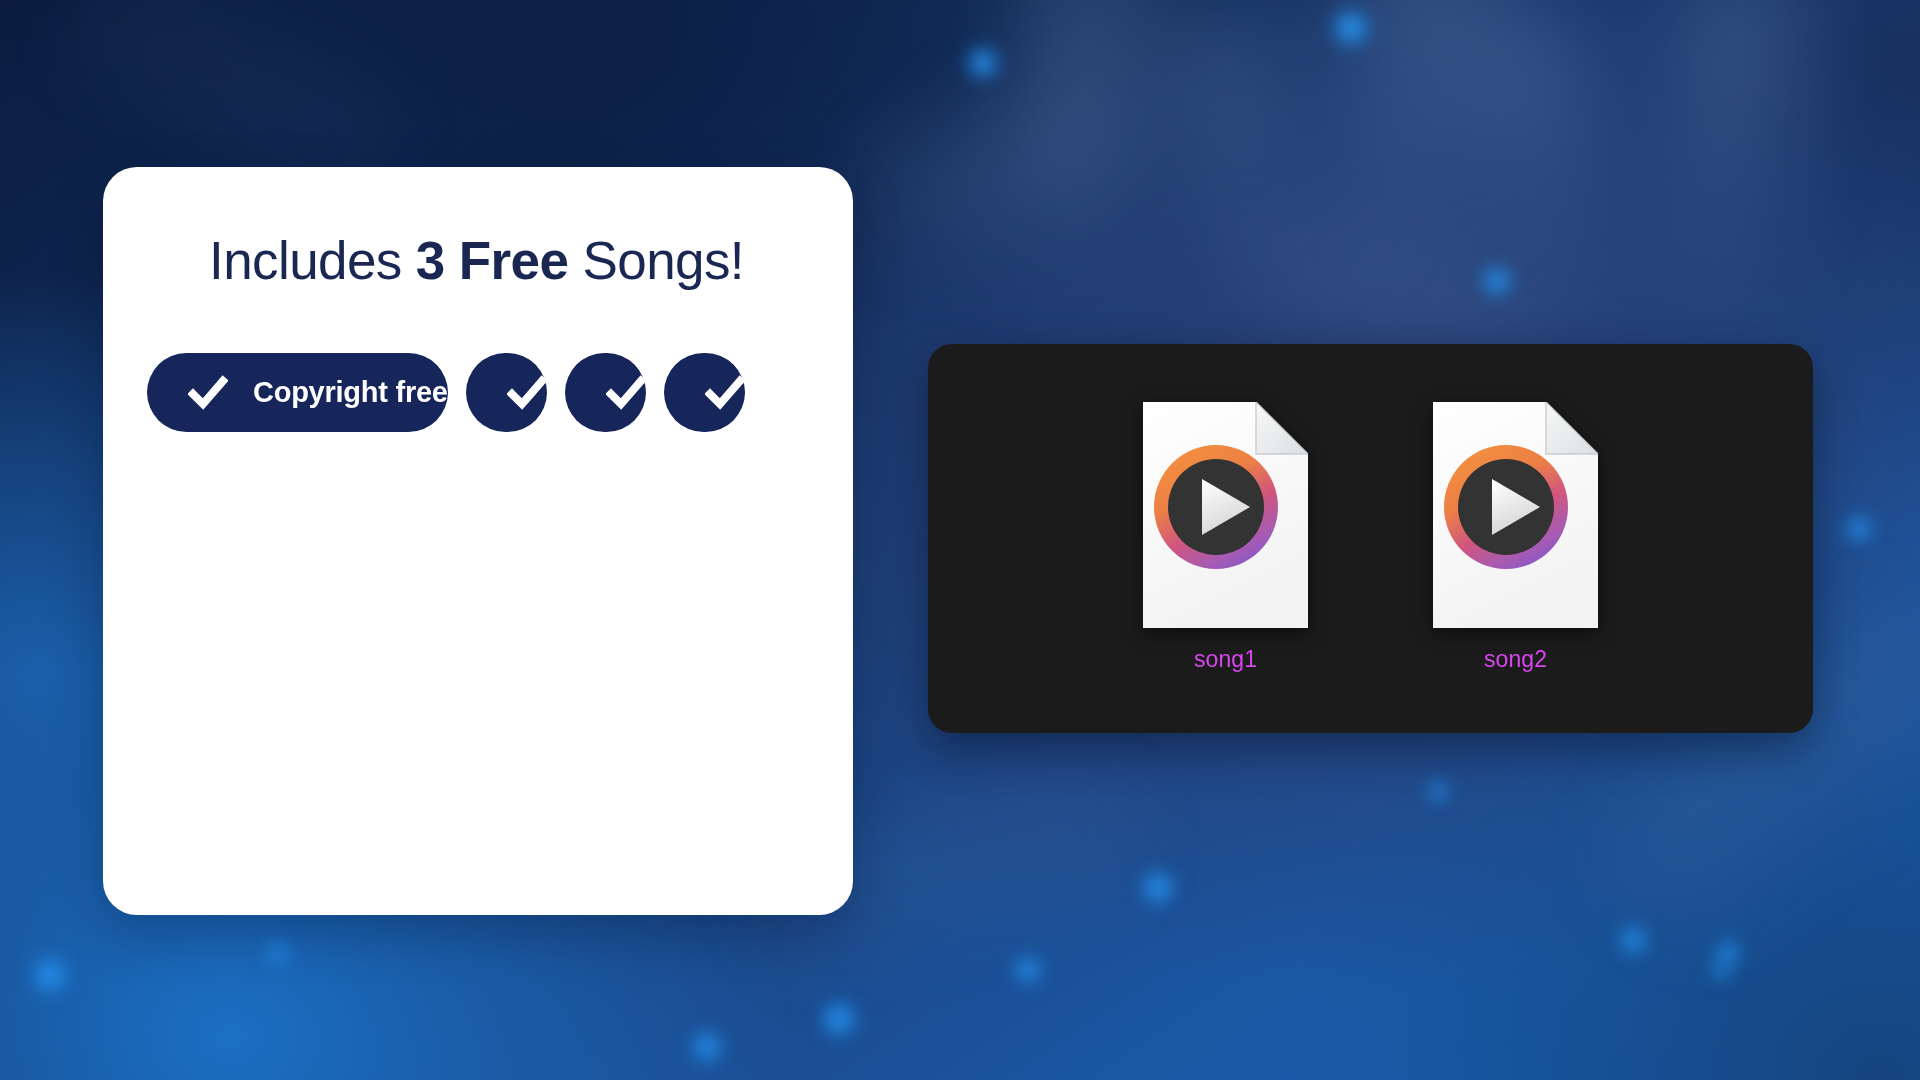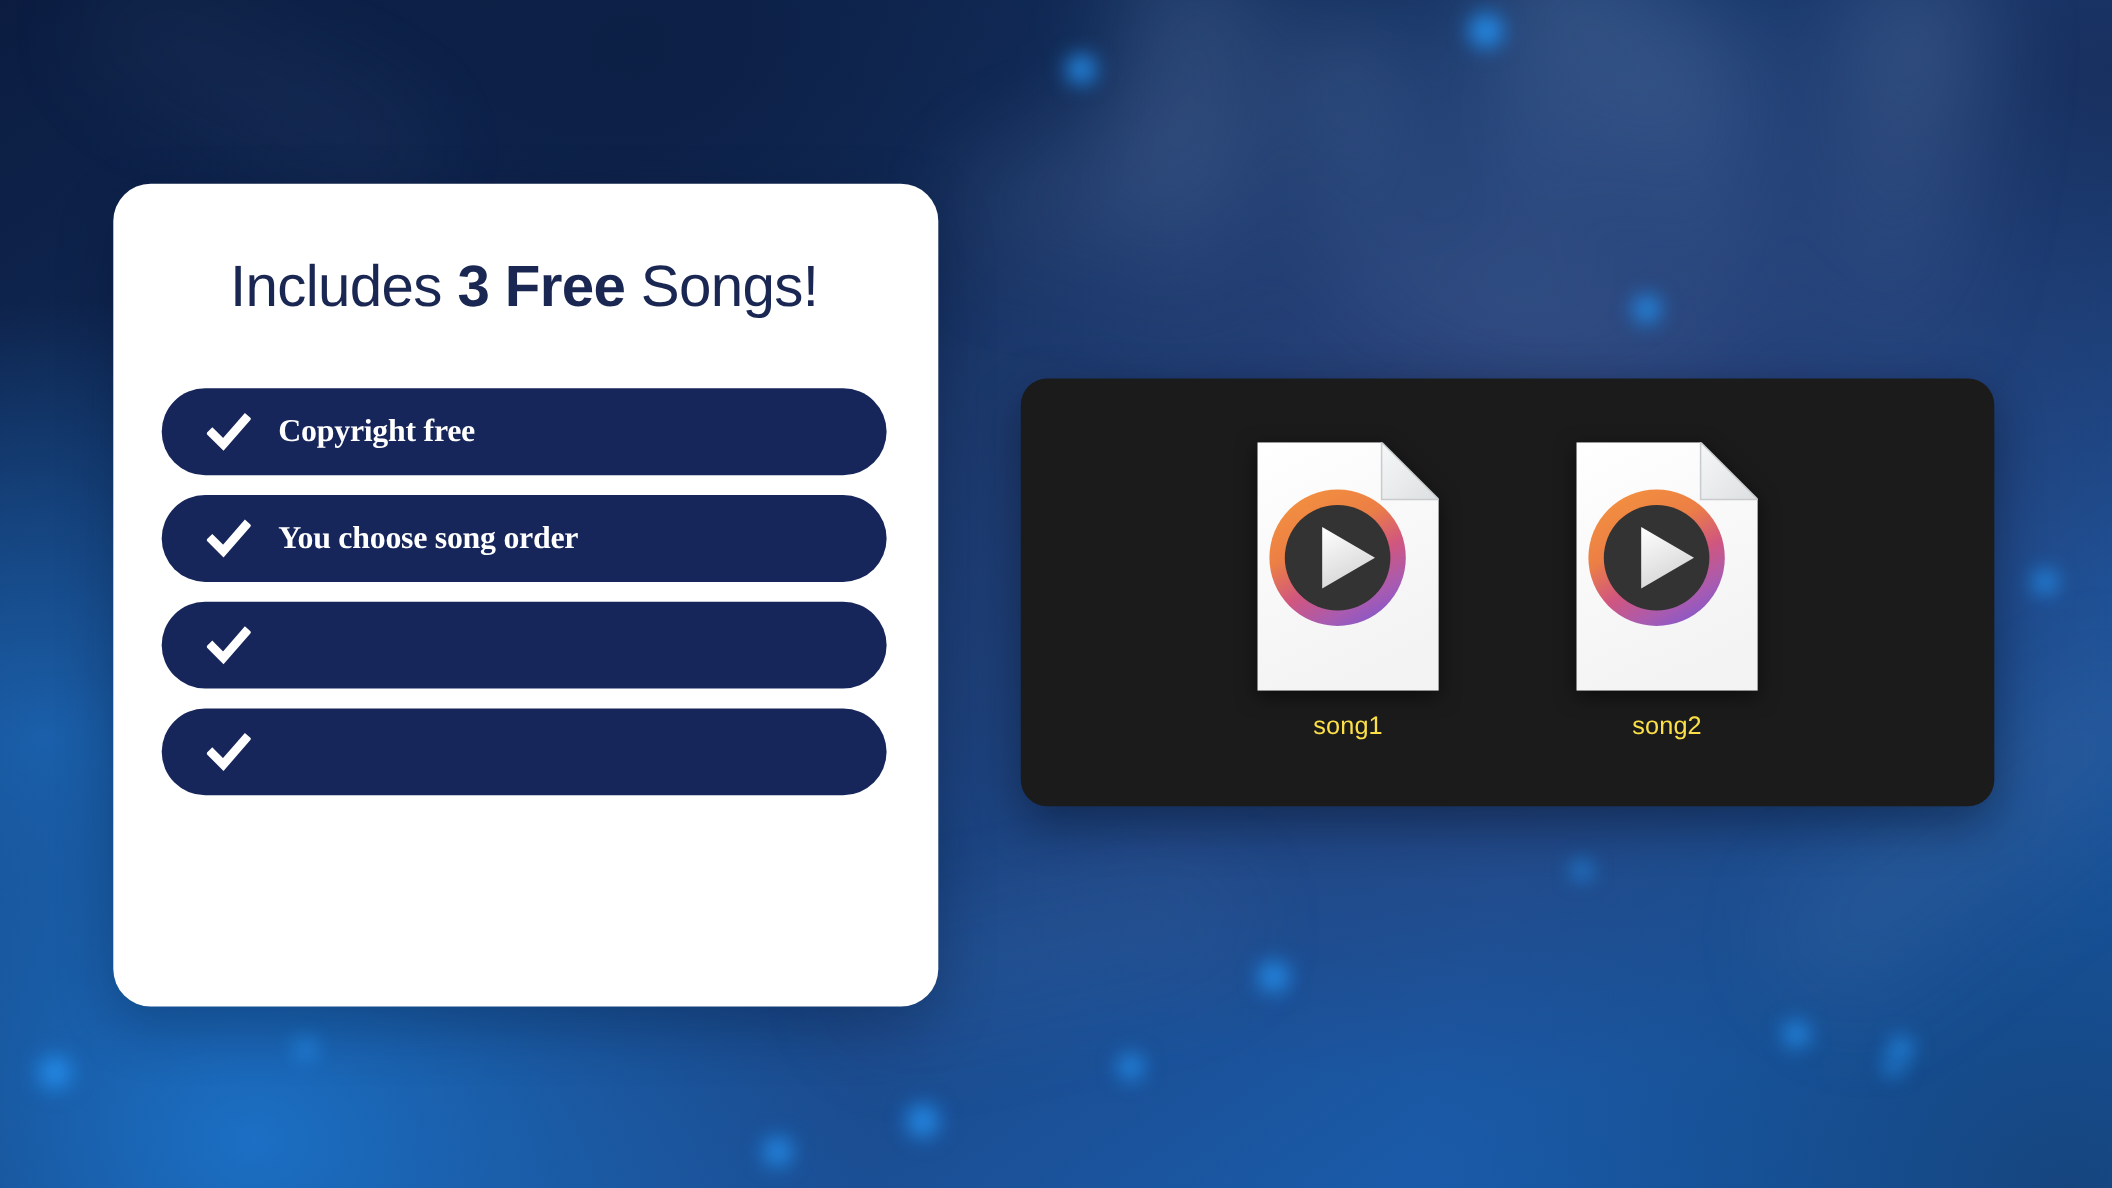--- a/index.html
+++ b/index.html
@@ -63,21 +63,21 @@
     letter-spacing:-.6px;
     font-weight:400;
     white-space:nowrap;
     margin-top:14px;
   }
   #card-heading b { font-weight:700; }
 
   #benefit-list {
     list-style:none;
     margin-top:64px;
-    display:flex; flex-direction:column; gap:18px;font-family:Liberation Serif, serif;
+    display:flex; flex-direction:row; gap:18px;
   }
 
   .benefit-pill {
     height:79px;
     background:#16255a;
     border-radius:40px;
     display:flex; align-items:center;
     padding-left:41px;
     gap:25px;
   }
@@ -102,21 +102,21 @@
   }
 
   .file-item {
     width:170px;
     display:flex; flex-direction:column; align-items:center;
     margin-top:-2px;
   }
   .file-glyph { width:165px; height:226px; display:block; filter:drop-shadow(0 5px 9px rgba(0,0,0,.55)); }
   .file-label {
     margin-top:18px;
-    color:#fde047;
+    color:#d946ef;
     font-size:23px;
     font-weight:400;
     letter-spacing:.1px;
   }
 </style>
 </head>
 <body>
 
 <div id="stage">
 
@@ -160,21 +160,20 @@
         <svg class="check-icon" viewBox="0 0 40 40">
           <path d="M5 21 L15 31 L35 8" fill="none" stroke="#ffffff" stroke-width="8" stroke-linecap="square" stroke-linejoin="miter"></path>
         </svg>
         <span class="benefit-label">Copyright free</span>
       </li>
 
       <li class="benefit-pill">
         <svg class="check-icon" viewBox="0 0 40 40">
           <path d="M5 21 L15 31 L35 8" fill="none" stroke="#ffffff" stroke-width="8" stroke-linecap="square" stroke-linejoin="miter"></path>
         </svg>
-        <span class="benefit-label">You choose song order</span>
       </li>
 
       <li class="benefit-pill">
         <svg class="check-icon" viewBox="0 0 40 40">
           <path d="M5 21 L15 31 L35 8" fill="none" stroke="#ffffff" stroke-width="8" stroke-linecap="square" stroke-linejoin="miter"></path>
         </svg>
       </li>
 
 
       <li class="benefit-pill">

